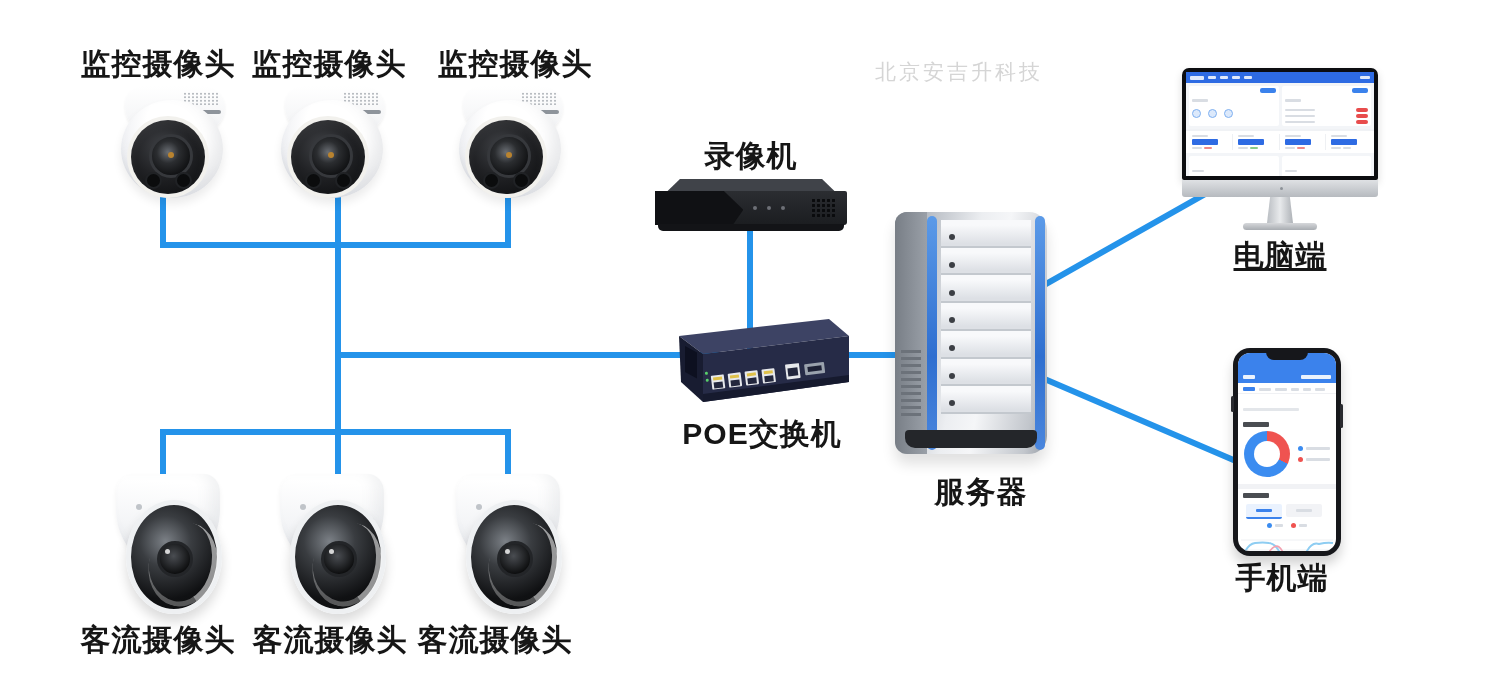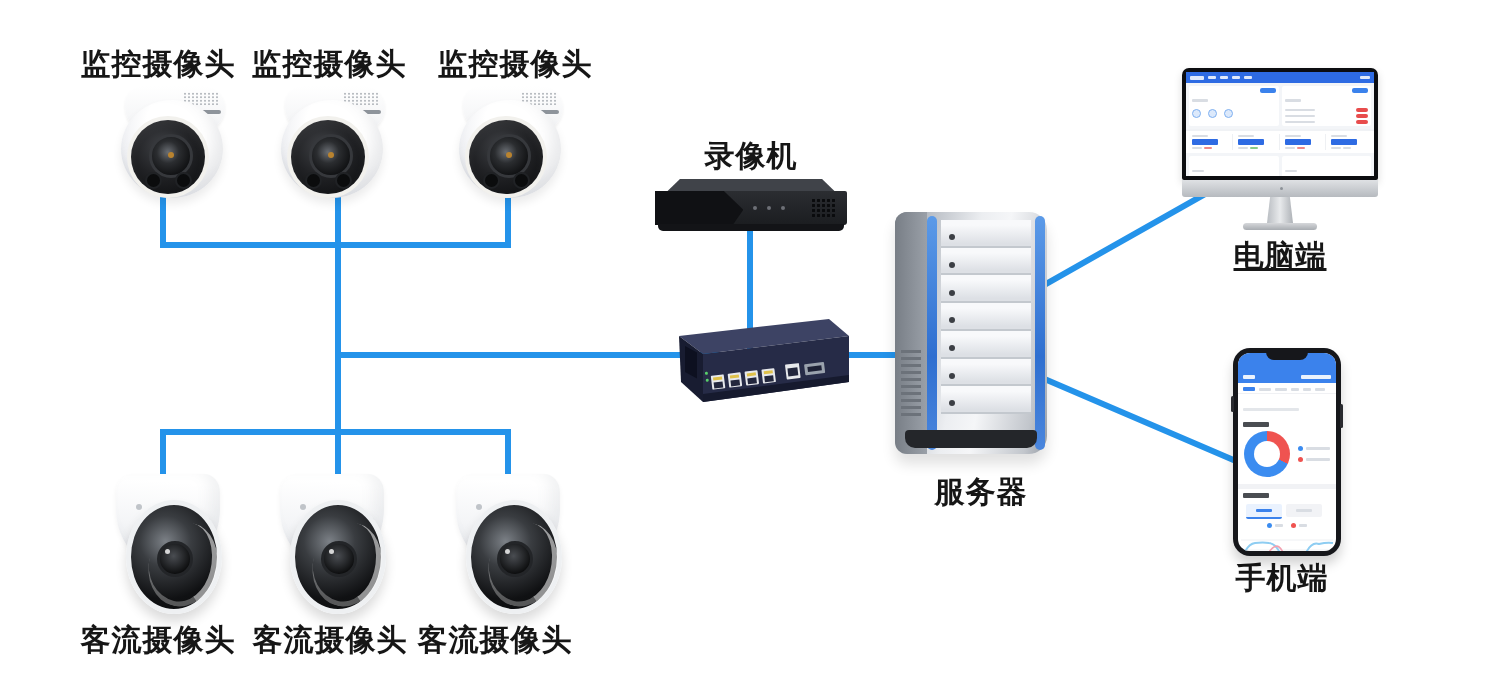--- a/index.html
+++ b/index.html
@@ -149,20 +149,21 @@
       <path d="M338,196 V432"></path>
       <path d="M338,355 H950"></path>
       <path d="M750,225 V350"></path>
       <path d="M163,494 V432 H508 V494"></path>
       <path d="M338,432 V494"></path>
       <path d="M1000,310 L1205,194"></path>
       <path d="M1000,360 L1243,464"></path>
     </g>
   </svg>
 
+  <div class="watermark" style="left:875px;top:58px;">北京安吉升科技</div>
 
   <div class="node-label" style="left:158px;top:44px;">监控摄像头</div>
   <div class="node-label" style="left:329px;top:44px;">监控摄像头</div>
   <div class="node-label" style="left:515px;top:44px;">监控摄像头</div>
 
   <div class="abs device turret" style="left:115px;top:84px;">
     <div class="mount"></div>
     <div class="vents"></div>
     <div class="dash"></div>
     <div class="ball">
@@ -261,20 +262,21 @@
         <rect x="119" y="63" width="9" height="6" fill="#23273d"></rect>
       </g>
       <rect x="141" y="54" width="14" height="15" rx="1" fill="#e7e9ec"></rect>
       <rect x="143" y="58" width="10" height="8" fill="#23273d"></rect>
       <rect x="160" y="56" width="20" height="11" rx="1" fill="#9aa2ad"></rect>
       <rect x="163" y="59" width="14" height="5" fill="#1d2135"></rect>
       <circle cx="62" cy="53" r="1.5" fill="#58d06a"></circle>
       <circle cx="62" cy="60" r="1.5" fill="#58d06a"></circle>
     </g>
   </svg>
+  <div class="node-label" style="left:762px;top:414px;">POE交换机</div>
 
   <div class="abs device server" style="left:895px;top:212px;">
     <div class="srv-side"></div>
     <div class="srv-sidevent"></div>
     <div class="srv-strip" style="left:32px;"></div>
     <div class="srv-strip" style="right:2px;"></div>
     <div class="srv-bays">
       <div class="srv-bay"></div>
       <div class="srv-bay"></div>
       <div class="srv-bay"></div>

